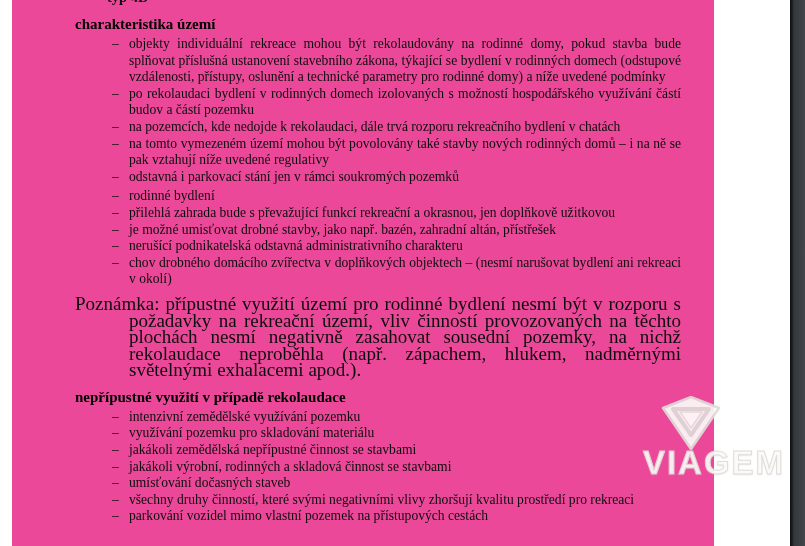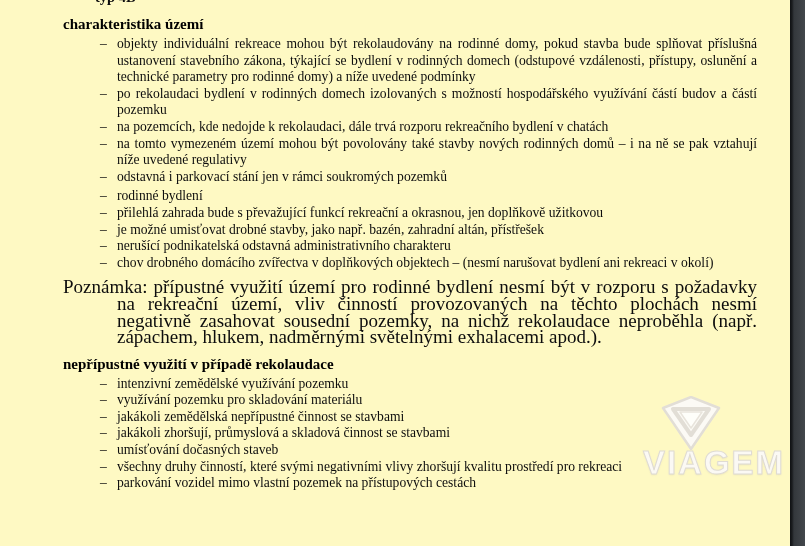--- a/index.html
+++ b/index.html
@@ -5,23 +5,23 @@
   * { box-sizing: border-box; }
   html, body { margin: 0; padding: 0; }
   body {
     width: 805px; height: 546px;
     position: relative; overflow: hidden;
     background: #ffffff;
     font-family: "Liberation Serif", "DejaVu Serif", serif;
     color: #0d0d0d;
   }
   .page {
-    position: absolute; top: 0; left: 0;
-    width: 790px; height: 546px;
-    background: #fef9c3;
+    position: absolute; top: 0; left: 12px;
+    width: 702px; height: 546px;
+    background: #ec4899;
     padding: 0 33px 0 63px;
   }
   .clip-top {
     position: absolute; top: -11px; left: 95px;
     font-weight: bold; font-size: 14.5px; line-height: 17px;
     color: #0d0d0d;
   }
   h2.sec-heading {
     margin: 0; font-size: 15px; font-weight: bold;
     line-height: 17px; color: #000;
@@ -132,21 +132,21 @@
     <li>
         <span class="dash">–</span>
         <span class="bt">využívání pozemku pro skladování materiálu</span>
       </li>
     <li>
         <span class="dash">–</span>
         <span class="bt">jakákoli zemědělská nepřípustné činnost se stavbami</span>
       </li>
     <li>
         <span class="dash">–</span>
-        <span class="bt">jakákoli zhoršují, průmyslová a skladová činnost se stavbami</span>
+        <span class="bt">jakákoli výrobní, rodinných a skladová činnost se stavbami</span>
       </li>
     <li>
         <span class="dash">–</span>
         <span class="bt">umísťování dočasných staveb</span>
       </li>
     <li>
         <span class="dash">–</span>
         <span class="bt">všechny druhy činností, které svými negativními vlivy zhoršují kvalitu prostředí pro rekreaci</span>
       </li>
     <li>

